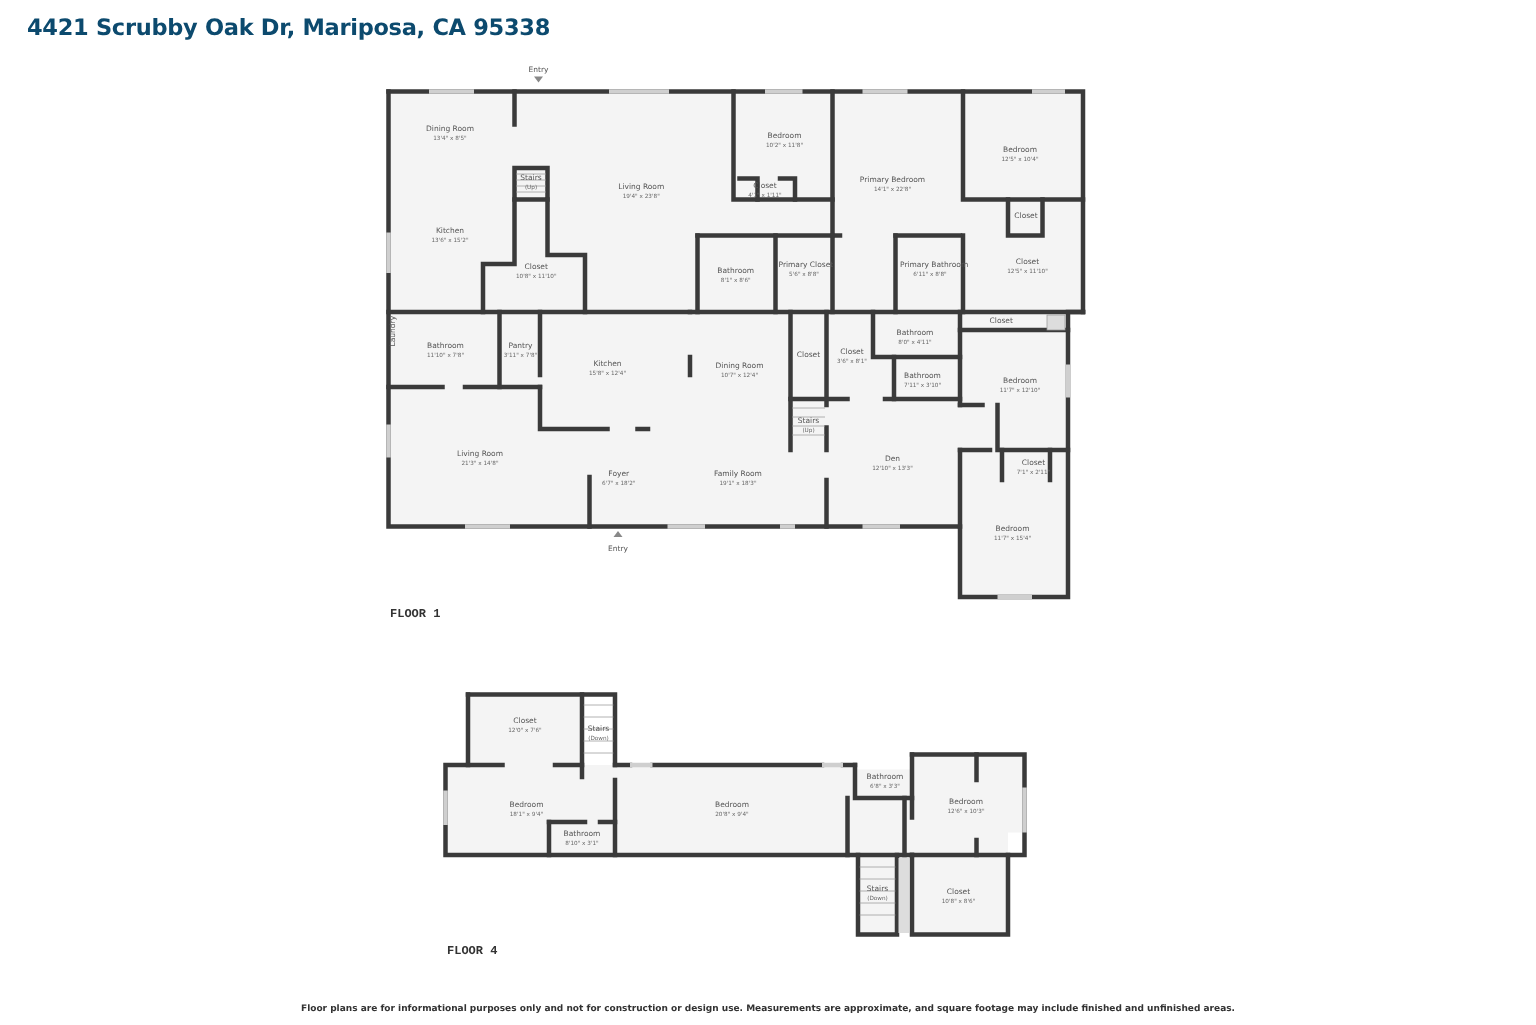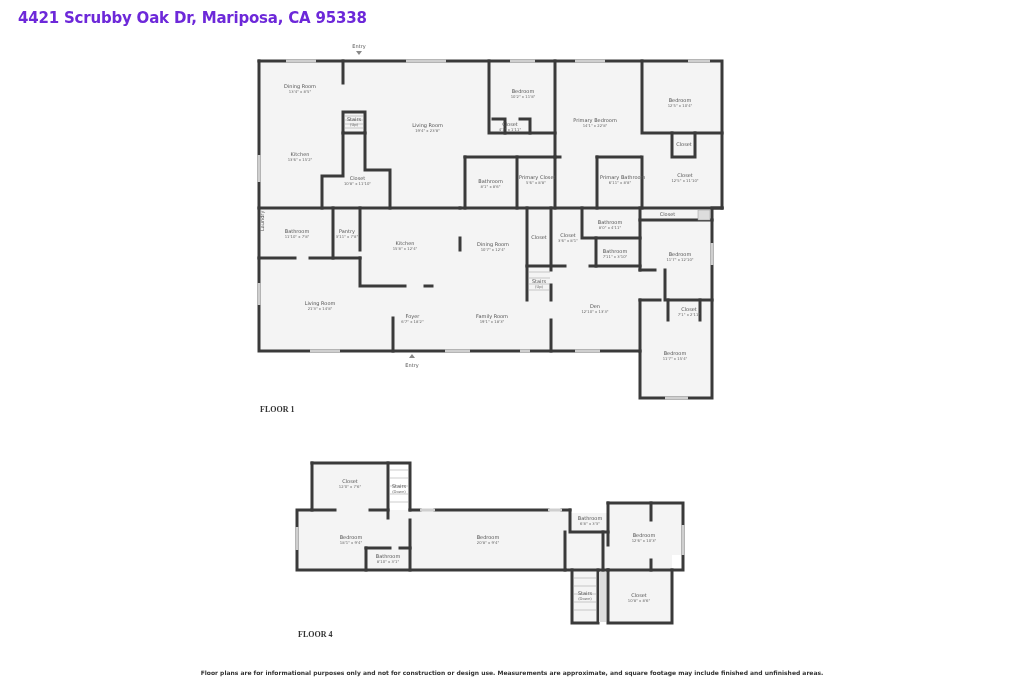--- a/index.html
+++ b/index.html
@@ -1,26 +1,26 @@
 <!DOCTYPE html>
 <html><head>
 <meta charset="utf-8">
 <style>
   html, body { margin: 0; padding: 0; }
   body {
     width: 1024px; height: 683px; background: #ffffff; position: relative; overflow: hidden;
     font-family: "Liberation Sans", sans-serif; color: #444;
   }
   .title {
-    position: absolute; left: 18px; top: 9px; font-size: 15px; font-weight: bold; color: #6d28d9;
+    position: absolute; left: 18px; top: 9px; font-size: 15px; font-weight: bold; color: #0c4a6e;
     font-family: "DejaVu Sans", sans-serif; letter-spacing: -0.2px;
   }
   .floor-label {
     position: absolute; font-size: 8px; font-weight: bold; color: #333;
-    font-family: Liberation Serif, serif;
+    font-family: Liberation Mono, monospace;
   }
   .disclaimer {
     position: absolute; left: 0; width: 1024px; top: 669px; text-align: center;
     font-size: 6px; font-weight: bold; color: #333; font-family: "DejaVu Sans", sans-serif;
   }
   svg.plan { position: absolute; left: 0; top: 0; }
   .marker { font-size: 5px; fill: #555; font-family: "DejaVu Sans", sans-serif; text-anchor: middle; }
   .room { position: absolute; text-align: center; pointer-events: none; }
   .room .n { display:block; font-size: 5px; color:#555; font-family: "DejaVu Sans", sans-serif; line-height: 6px; white-space: nowrap;}
   .room .d { display:block; font-size: 3.8px; color:#666; font-family: "DejaVu Sans", sans-serif; line-height: 5px; white-space: nowrap;}

